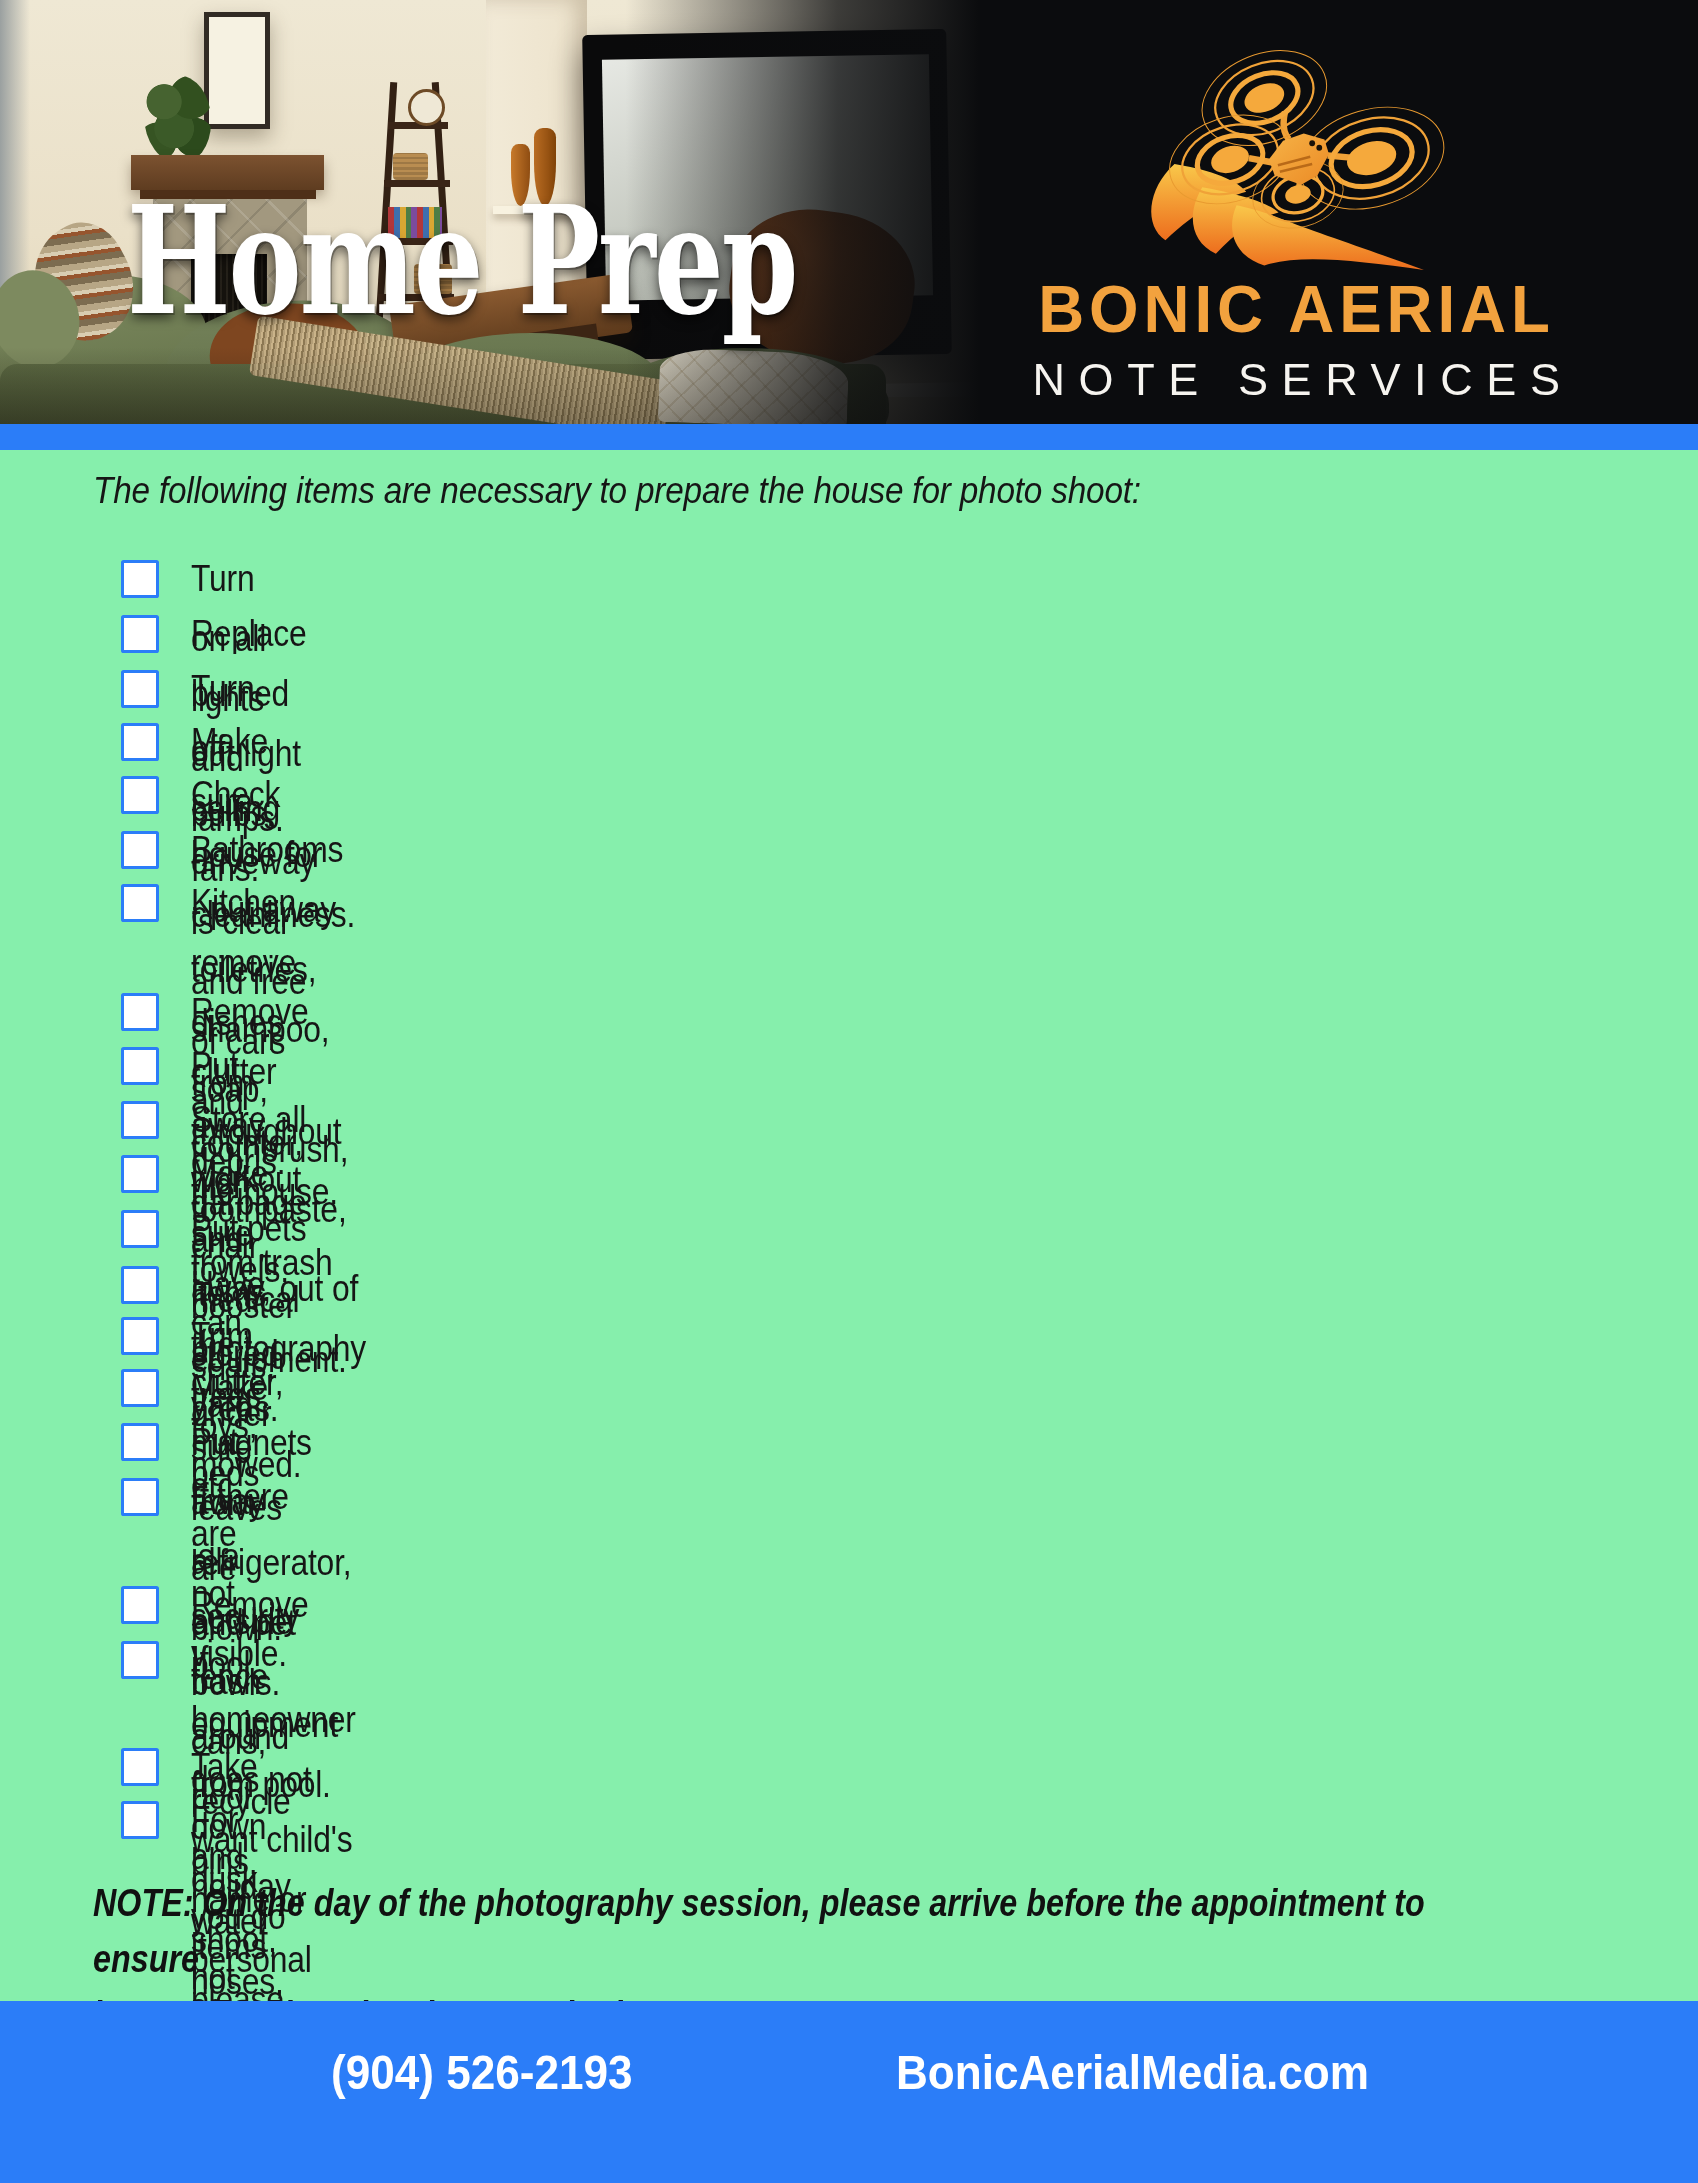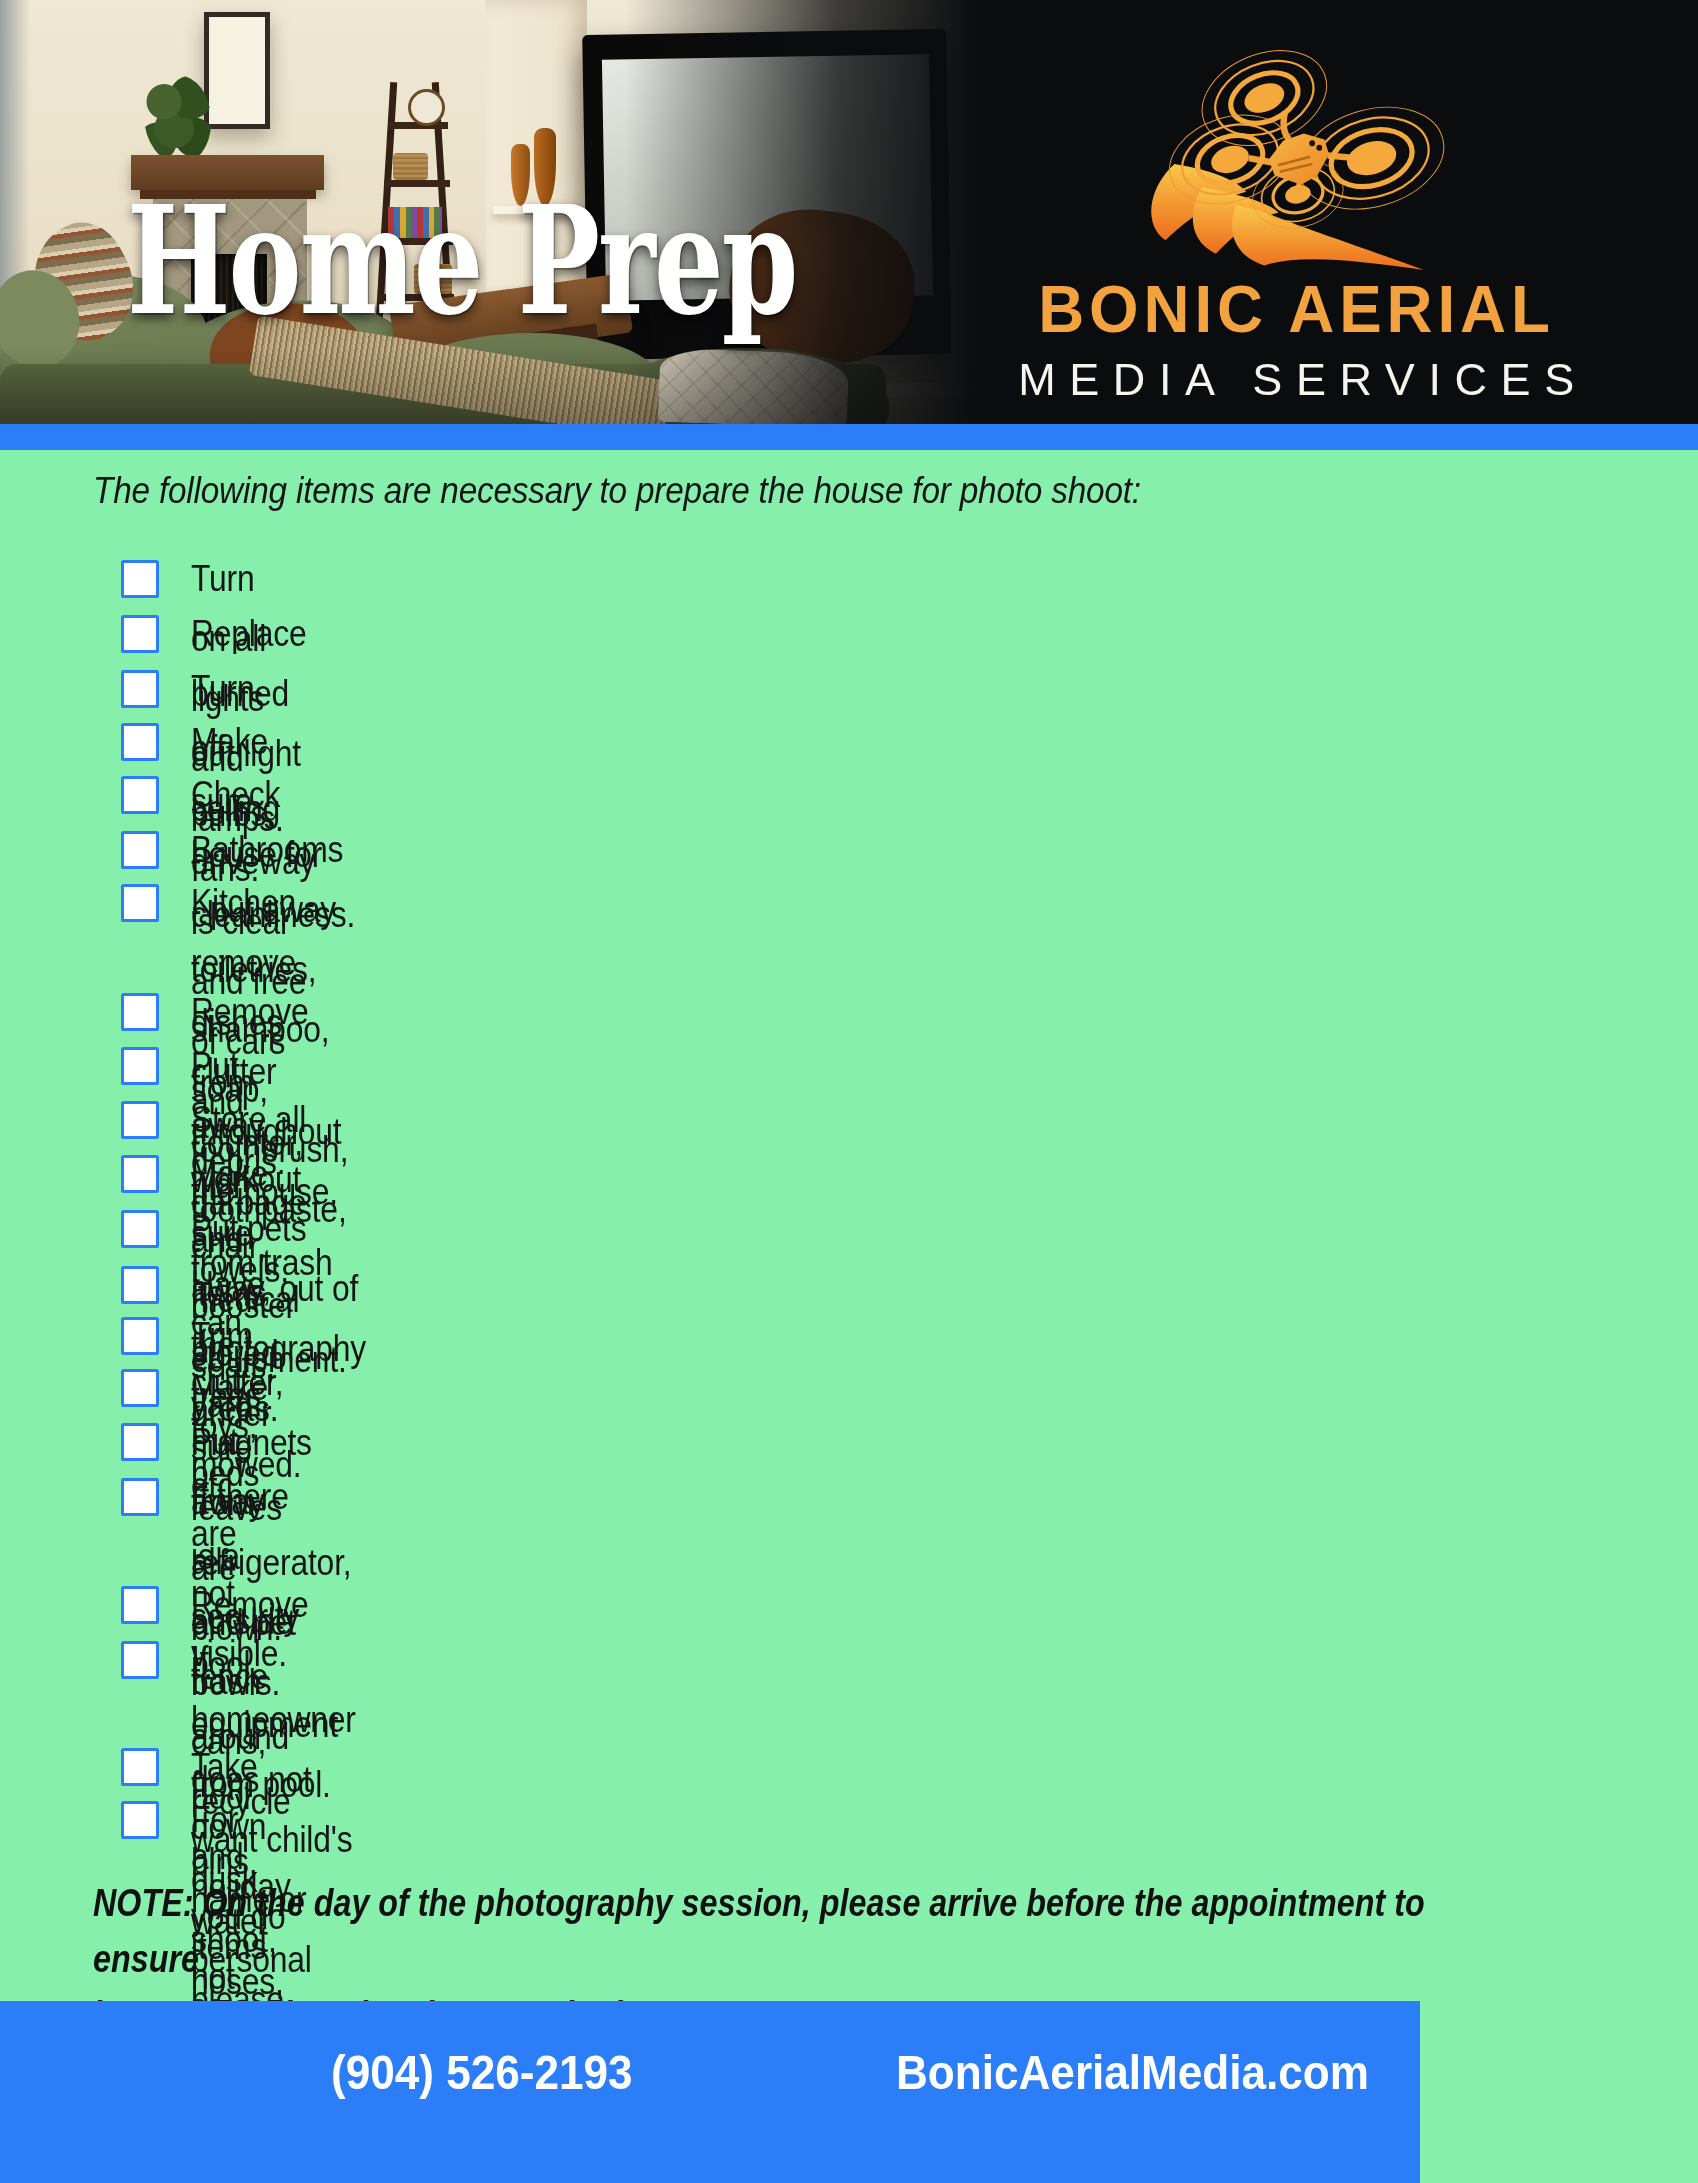--- a/index.html
+++ b/index.html
@@ -95,21 +95,21 @@
 
   .row{position:absolute;left:121px;}
   .box{position:absolute;left:0;top:0;width:38px;height:38px;box-sizing:border-box;border:3.9px solid #2b7df8;border-radius:2.6px;background:#fff;}
   .txt{position:absolute;left:70px;top:-11px;font-size:37px;line-height:60px;color:#161616;
      letter-spacing:-0.2px;white-space:pre-line;transform:scaleX(.86);transform-origin:left top;}
 
   .note{position:absolute;left:93px;top:1875px;margin:0;font-weight:bold;font-style:italic;font-size:38px;
      line-height:56px;color:#111;transform:scaleX(.85);transform-origin:left top;white-space:pre-line;}
 
   
-  .footer{position:absolute;left:0;top:2001px;width:1420px;height:182px;background:#2b7df8;}
+  .footer{position:absolute;left:0;top:2001px;width:1698px;height:182px;background:#2b7df8;}
   .phone{position:absolute;left:331px;top:43px;font-weight:bold;font-size:49px;color:#fff;
      transform:scaleX(.9);transform-origin:left top;white-space:nowrap;}
   .site{position:absolute;left:896px;top:43px;font-weight:bold;font-size:49px;color:#fff;
      transform:scaleX(.9);transform-origin:left top;white-space:nowrap;}
 </style>
 </head>
 <body>
 
 <div class="page">
 
@@ -210,21 +210,21 @@
         <ellipse cx="266" cy="240" rx="71" ry="51" fill="none" stroke="#e89a30" stroke-width="1.2"></ellipse>
       </g>
 
       <path fill="url(#gBody)" d="M275,146 L307,155 L314,178 L296,211 L271,225 L230,211 L221,186 L243,157 Z"></path>
       <path stroke="#b96a18" stroke-width="4" fill="none" d="M235,195 L285,182 M238,205 L288,193"></path>
       <circle cx="288" cy="161" r="4.5" fill="#1a1208"></circle>
       <circle cx="299" cy="168" r="4.5" fill="#1a1208"></circle>
     </svg>
 
     <div class="brand1">BONIC AERIAL</div>
-    <div class="brand2">MEDIA SERVICES</div>
+    <div class="brand2">NOTE SERVICES</div>
   </div>
 
   <div class="bluebar"></div>
 
   <p class="intro">The following items are necessary to prepare the house for photo shoot:</p>
 
   <div class="row" style="top:560px">
       <span class="box"></span>
       <div class="txt">Turn on all lights and lamps.</div>
     </div>

